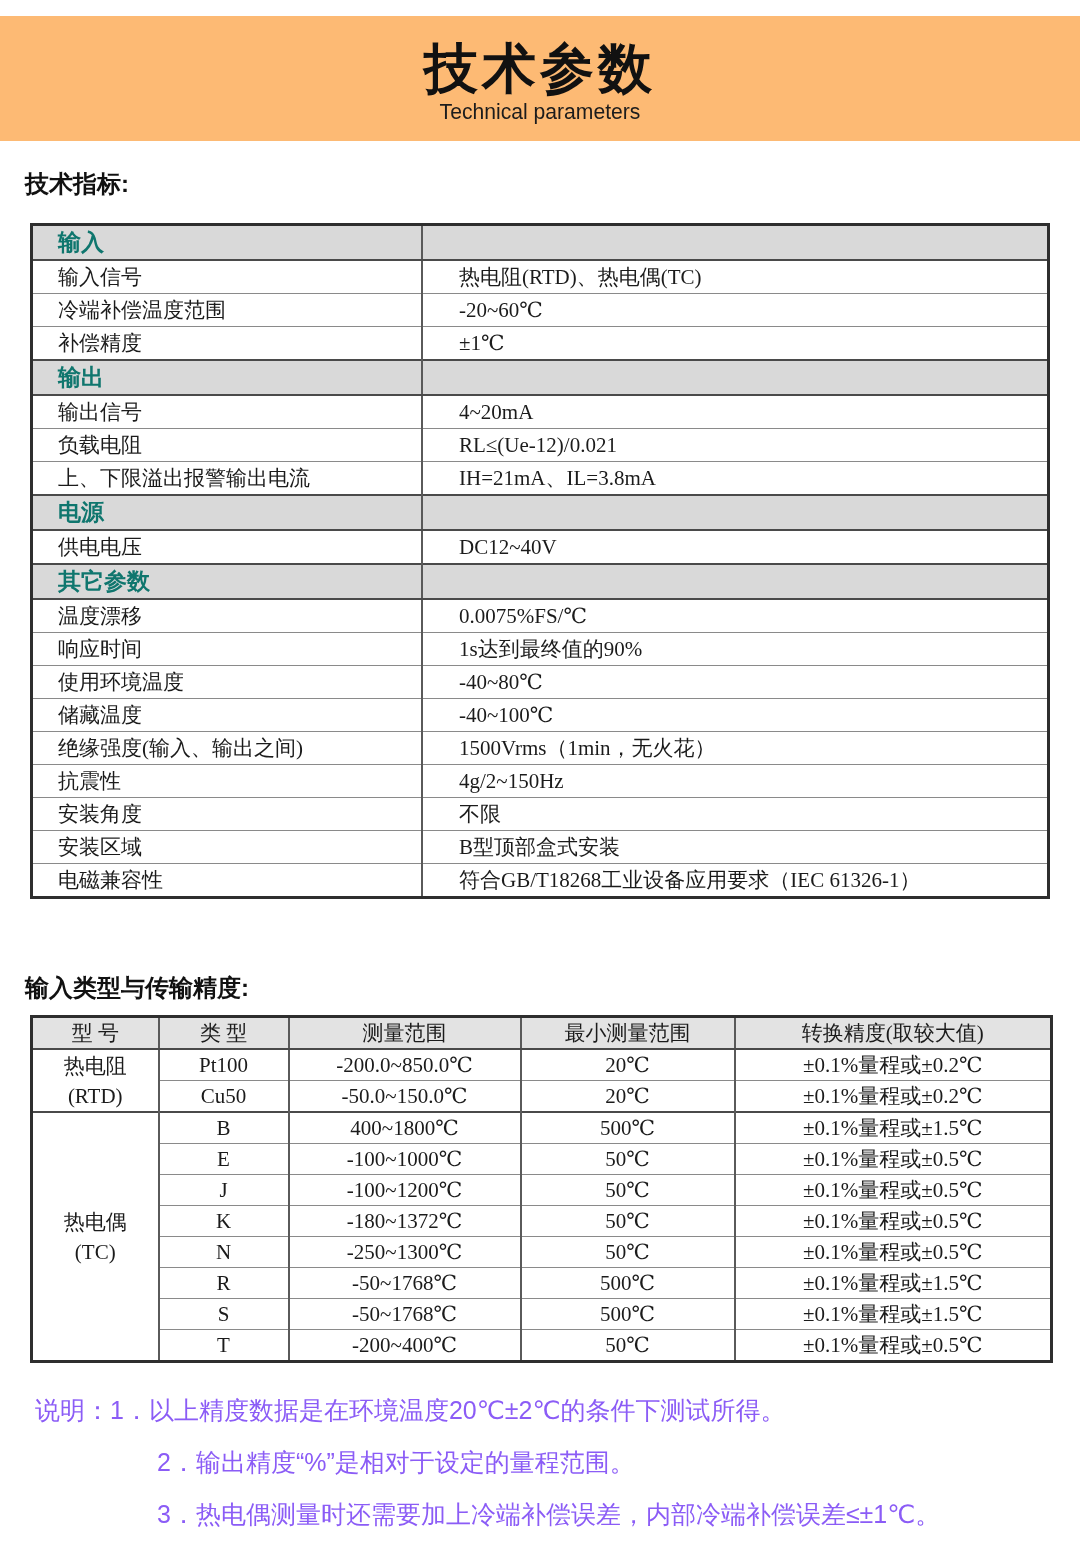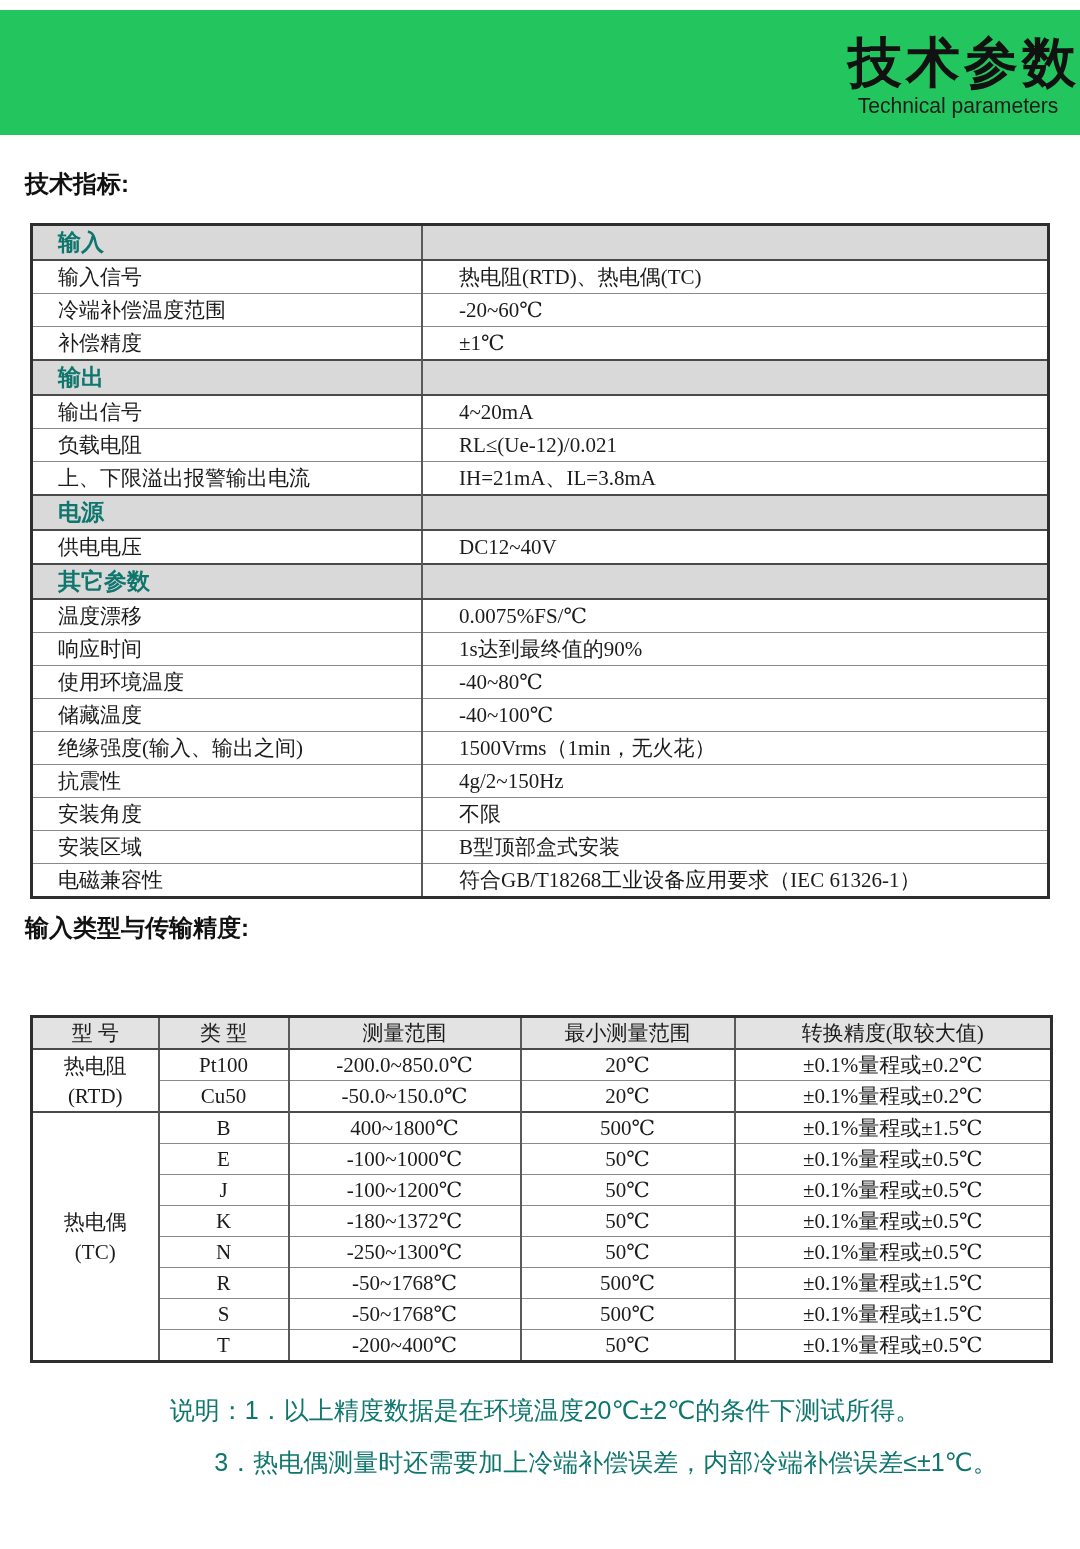--- a/index.html
+++ b/index.html
@@ -7,24 +7,24 @@
     background: #ffffff;
     width: 1080px; height: 1549px;
     position: relative;
     font-family: "Liberation Serif", "DejaVu Serif", serif;
     color: #1b1b1b;
     -webkit-font-smoothing: antialiased;
   }
 
   
   .header-band {
-    position: absolute; left: 0; top: 10px;
+    position: absolute; left: 0; top: 16px;
     width: 1080px; height: 125px;
-    background: #22c55e;
-    text-align: right;
+    background: #fdba74;
+    text-align: center;
   }
   .page-title {
     font-family: "Liberation Sans", "DejaVu Sans", sans-serif;
     font-weight: bold;
     font-size: 54px;
     line-height: 60px;
     letter-spacing: 4px;
     color: #111;
     padding-top: 22px;
   }
@@ -41,21 +41,21 @@
   
   .section-heading {
     position: absolute;
     left: 25px;
     font-family: "Liberation Sans", "DejaVu Sans", sans-serif;
     font-weight: bold;
     font-size: 24px;
     color: #111;
   }
   #heading-indicators { top: 168px; }
-  #heading-input-types { top: 912px; }
+  #heading-input-types { top: 972px; }
 
   
   #spec-table {
     position: absolute; left: 30px; top: 223px;
     width: 1020px;
     border-collapse: collapse;
     table-layout: fixed;
     border: 3px solid #2e2e2e;
   }
   #spec-table td {
@@ -107,22 +107,21 @@
   #acc-table tr.group-start td { border-top: 2px solid #4a4a4a; }
   #acc-table td.model { line-height: 30px; }
   #acc-table td.model span { display: block; }
 
   
   .notes {
     position: absolute; left: 35px; top: 1384px;
     width: 1020px;
     font-family: "Liberation Sans", "DejaVu Sans", sans-serif;
     font-size: 25px;
-    color: #0f766e;
-    text-align: center;
+    color: #8b5cf6;
   }
   .note-line { line-height: 52px; white-space: nowrap; }
   .note-line.indented { margin-left: 122px; }
 </style>
 </head>
 <body>
 
 <div class="header-band">
   <div class="page-title">技术参数</div>
   <div class="page-subtitle">Technical parameters</div>
@@ -301,14 +300,15 @@
       <td>50℃</td>
       <td>±0.1%量程或±0.5℃</td>
     </tr>
   </tbody>
 </table>
 
 <div class="notes">
   <div class="note-line">
     <span>说明：</span><span>1．以上精度数据是在环境温度20℃±2℃的条件下测试所得。</span>
   </div>
+  <div class="note-line indented">2．输出精度“%”是相对于设定的量程范围。</div>
   <div class="note-line indented">3．热电偶测量时还需要加上冷端补偿误差，内部冷端补偿误差≤±1℃。</div>
 </div>
 
 </body></html>

